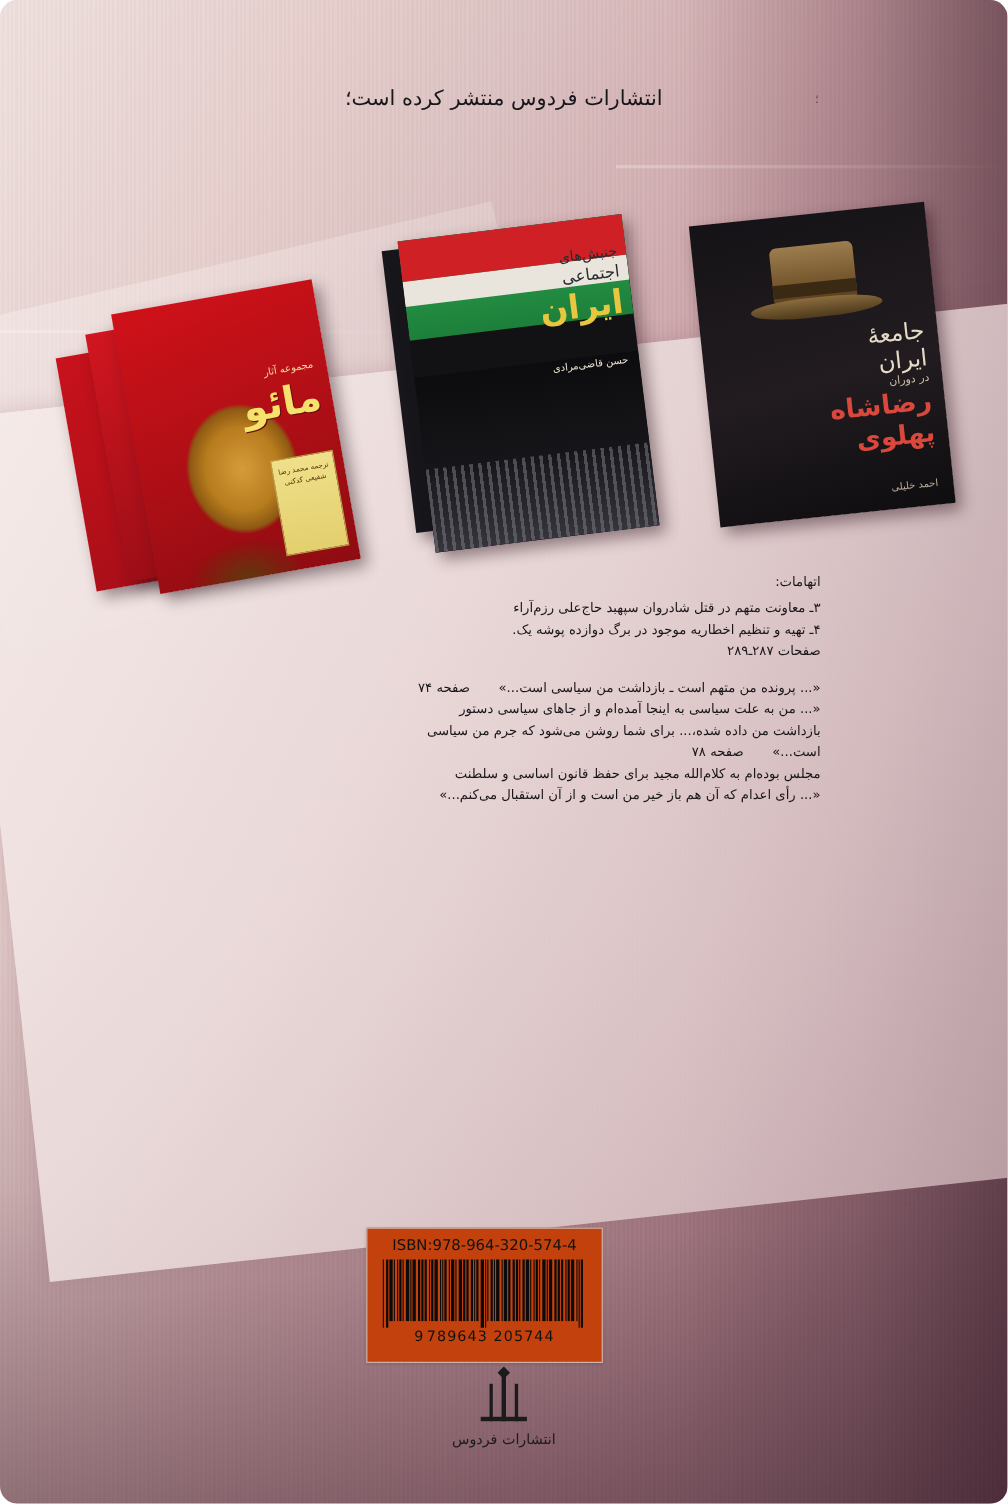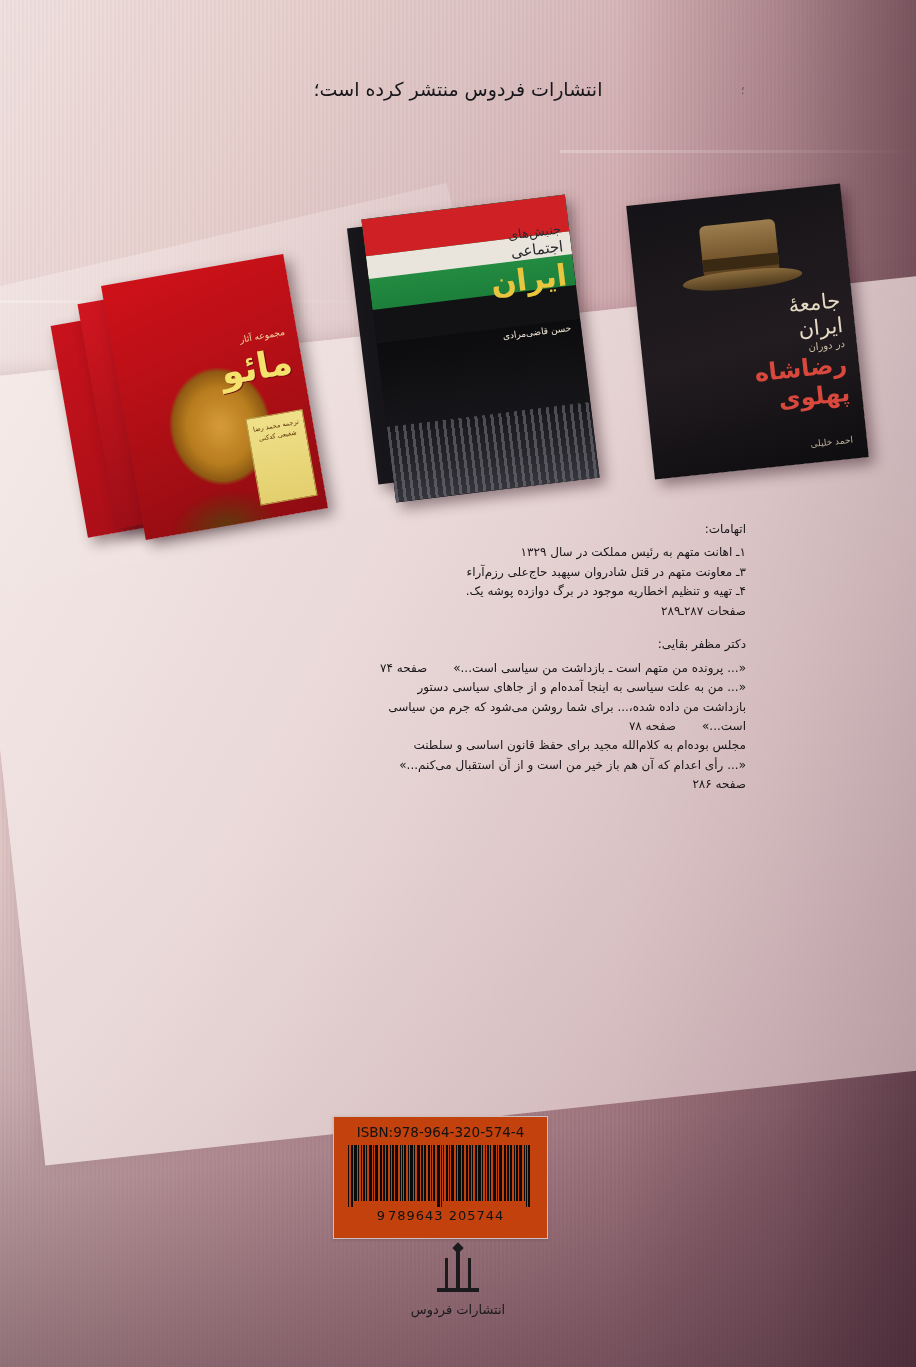--- a/index.html
+++ b/index.html
@@ -9,20 +9,21 @@
   }
   body {
     font-family: "DejaVu Sans", "Liberation Sans", sans-serif;
   }
   .page {
     position: relative;
     width: 916px;
     height: 1367px;
     overflow: hidden;
     background: #e9d7d4;
+    border-radius: 16px;
   }
   
   .bg-base {
     position: absolute;
     inset: 0;
     background:
       linear-gradient(115deg, #efe0de 0%, #e7d0ce 18%, #dcc2c2 32%, #cfa9ad 48%,
                       #c39aa1 58%, #b98e96 68%, #a87d88 78%, #95707c 88%, #7d5c69 100%);
   }
   .bg-tex {
@@ -428,28 +429,26 @@
         <div class="r4">رضاشاه</div>
         <div class="r5">پهلوی</div>
       </div>
       <div class="right-author">احمد خلیلی</div>
     </div>
   </div>
 
   <div class="text-block">
 
     <p class="t-label">اتهامات:</p>
-    <p class="t-line">۱ـ اهانت متهم به رئیس مملکت در سال ۱۳۲۹</p>
     <p class="t-line">۳ـ معاونت متهم در قتل شادروان سپهبد حاج‌علی رزم‌آراء</p>
     <p class="t-line">۴ـ تهیه و تنظیم اخطاریه موجود در برگ دوازده پوشه یک.</p>
     <p class="t-line">صفحات ۲۸۷ـ۲۸۹</p>
 
     <div class="t-gap"></div>
 
-    <p class="t-label">دکتر مظفر بقایی:</p>
 
     <div class="quote-block">
       <p class="t-line">
         <span>«... پرونده من متهم است ـ بازداشت من سیاسی است...»</span><span class="sp"></span><span>صفحه ۷۴</span>
       </p>
     </div>
 
     <div class="quote-block">
       <p class="t-para nowrap">«... من به علت سیاسی به اینجا آمده‌ام و از جاهای سیاسی دستور</p>
       <p class="t-para nowrap">بازداشت من داده شده،... برای شما روشن می‌شود که جرم من سیاسی</p>
@@ -457,21 +456,20 @@
         <span>است...»</span><span class="sp"></span><span>صفحه ۷۸</span>
       </p>
     </div>
 
     <div class="quote-block">
       <p class="t-para nowrap">مجلس بوده‌ام به کلام‌الله مجید برای حفظ قانون اساسی و سلطنت</p>
     </div>
 
     <div class="quote-block">
       <p class="t-para nowrap">«... رأی اعدام که آن هم باز خیر من است و از آن استقبال می‌کنم...»</p>
-      <p class="t-para">صفحه ۲۸۶</p>
     </div>
 
   </div>
 
   <div class="barcode-box">
     <div class="isbn-text">ISBN:978-964-320-574-4</div>
     <div class="bars" id="bars">
         <i class="tall" style="width: 1px; margin-right: 2px;"></i>
         <i class="tall" style="width: 2px; margin-right: 1px;"></i>
         <i style="width: 3px; margin-right: 1px;"></i>

